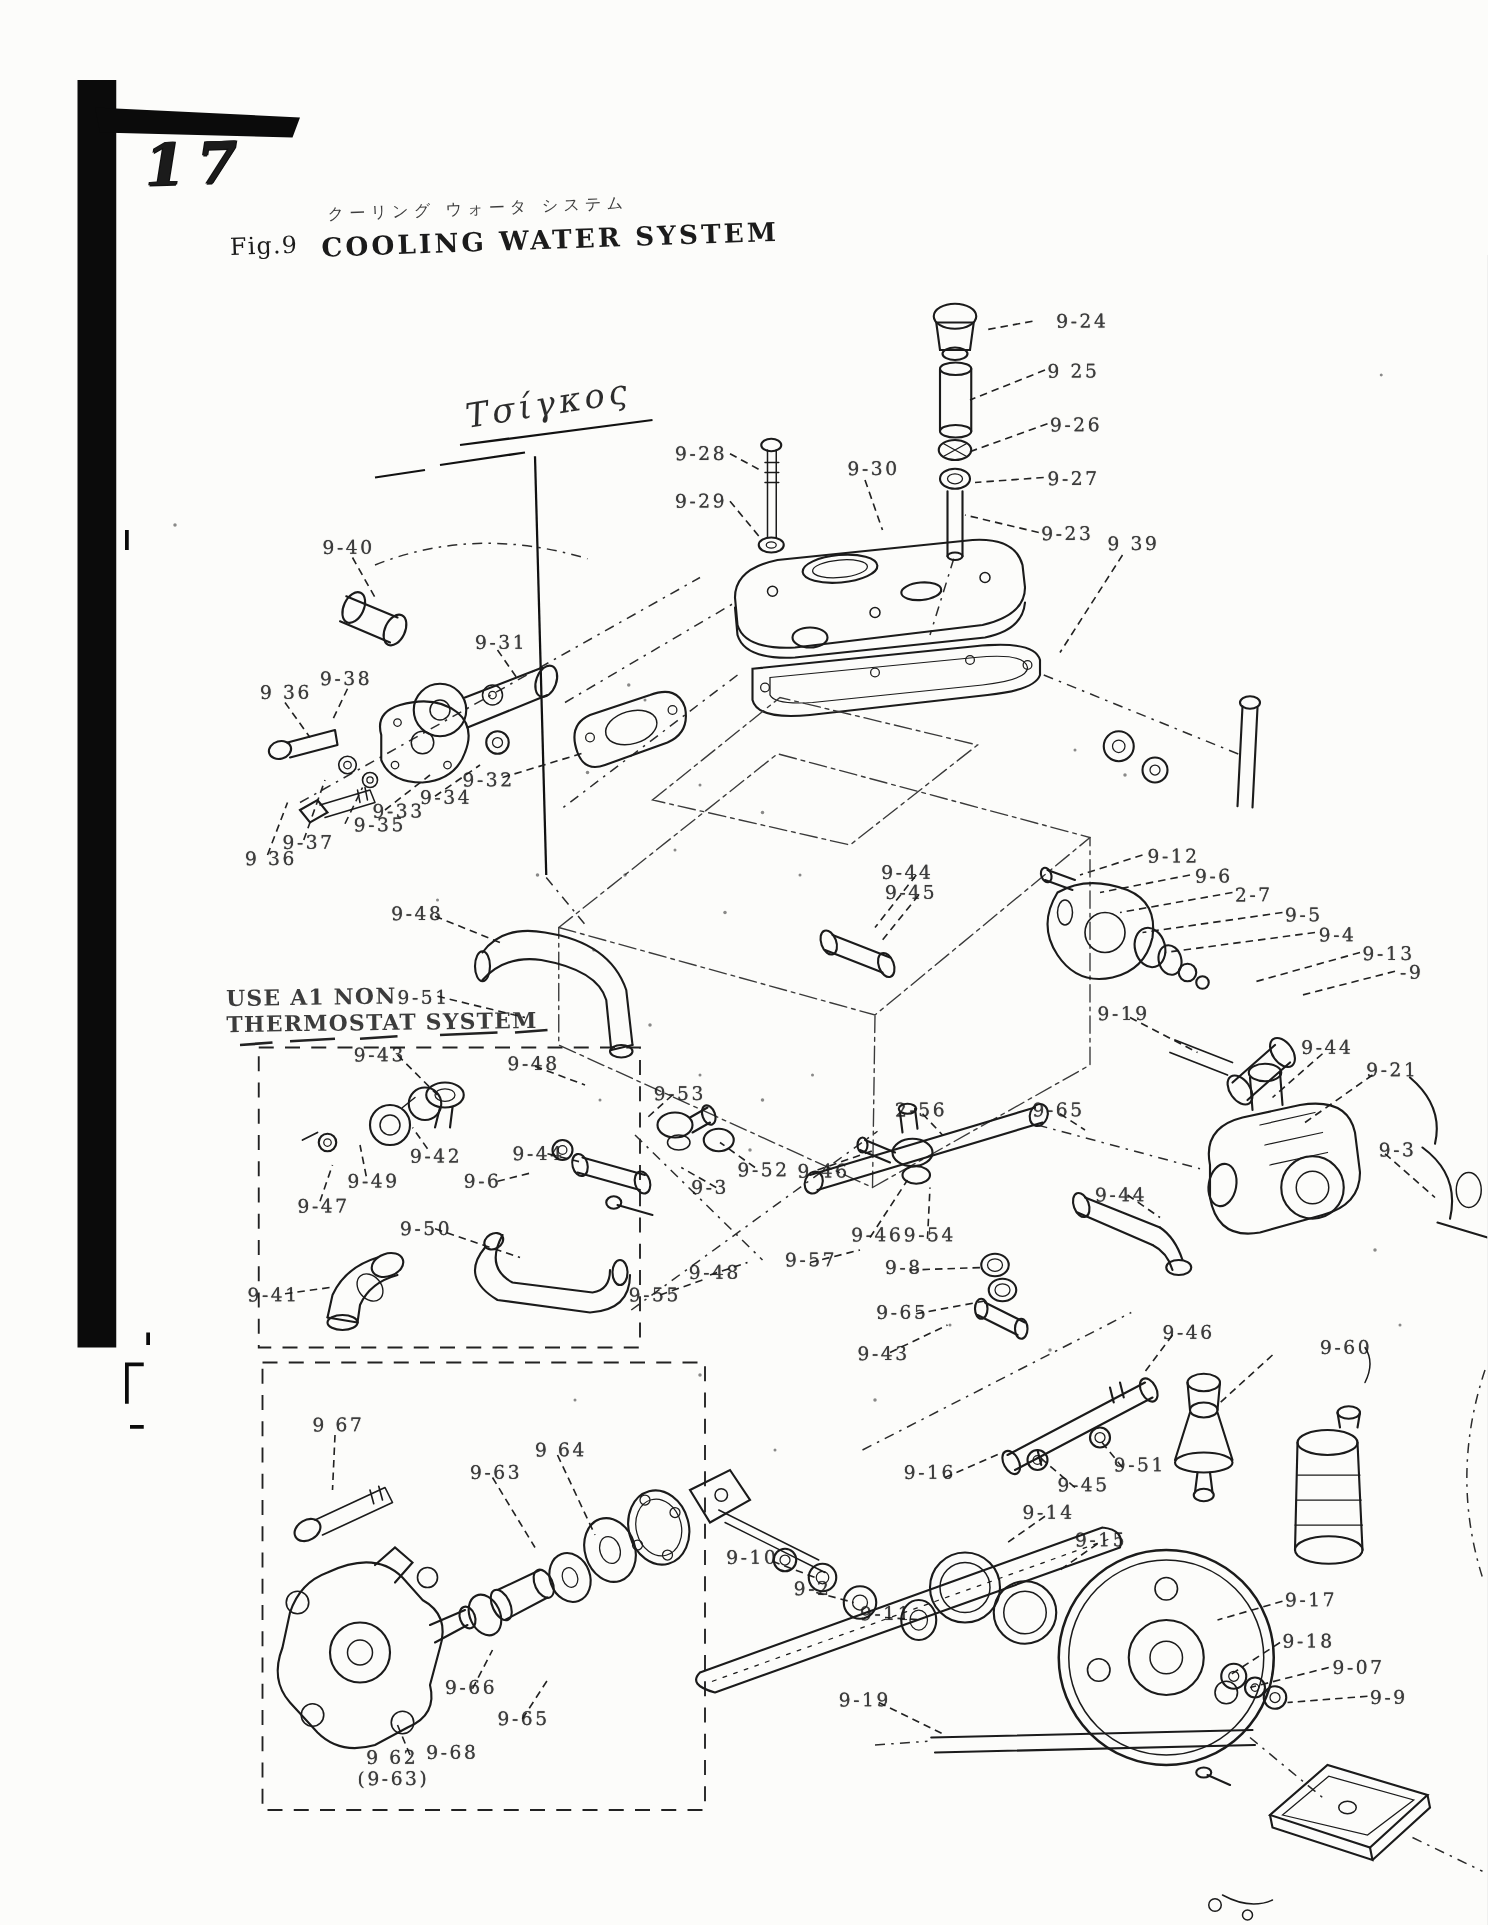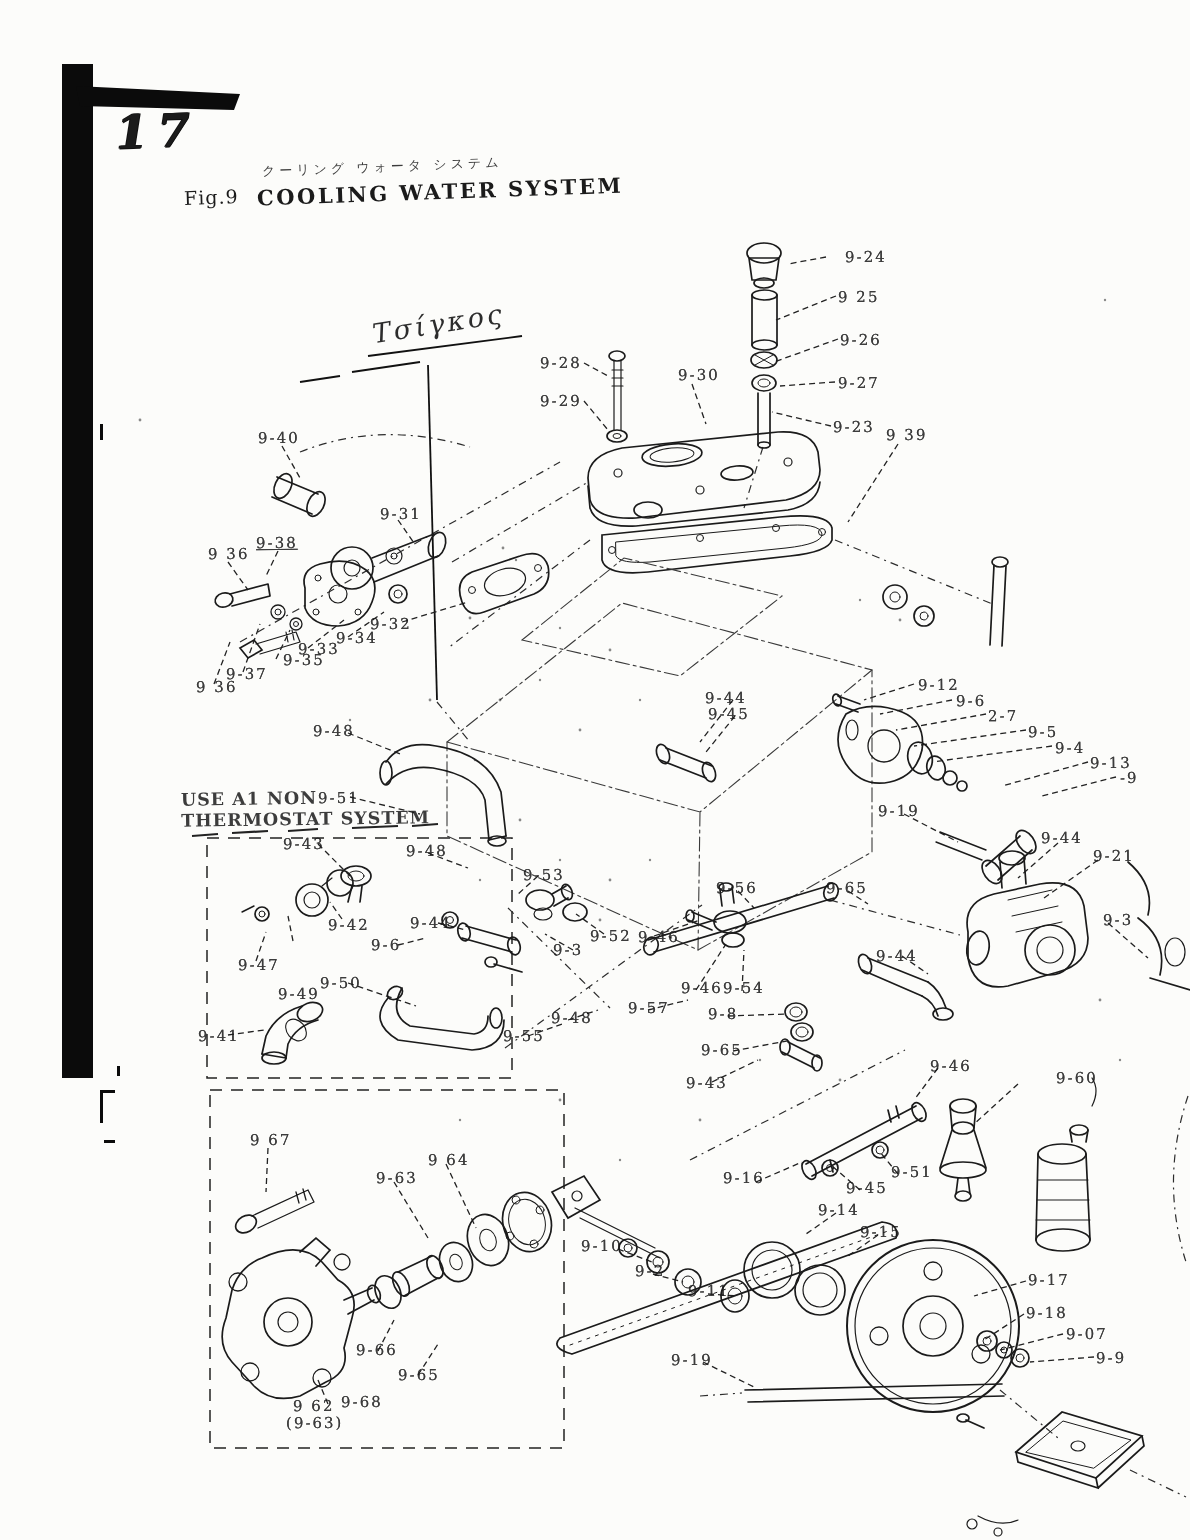--- a/index.html
+++ b/index.html
@@ -499,21 +499,21 @@
       <div class="plabel" style="left: 838px; top: 288px;">9  25</div>
       <div class="plabel" style="left: 840px; top: 331px;">9-26</div>
       <div class="plabel" style="left: 838px; top: 374px;">9-27</div>
       <div class="plabel" style="left: 833px; top: 418px;">9-23</div>
       <div class="plabel" style="left: 886px; top: 426px;">9  39</div>
       <div class="plabel" style="left: 540px; top: 354px;">9-28</div>
       <div class="plabel" style="left: 678px; top: 366px;">9-30</div>
       <div class="plabel" style="left: 540px; top: 392px;">9-29</div>
       <div class="plabel" style="left: 258px; top: 429px;">9-40</div>
       <div class="plabel" style="left: 380px; top: 505px;">9-31</div>
-      <div class="plabel" style="left: 256px; top: 534px; text-decoration: underline;">9-38</div>
+      <div class="plabel" style="left: 256px; top: 534px;">9-38</div>
       <div class="plabel" style="left: 208px; top: 545px;">9 36</div>
       <div class="plabel" style="left: 370px; top: 615px;">9-32</div>
       <div class="plabel" style="left: 336px; top: 629px;">9-34</div>
       <div class="plabel" style="left: 298px; top: 640px;">9-33</div>
       <div class="plabel" style="left: 246px; top: 651px; margin-left: 37px;">9-35</div>
       <div class="plabel" style="left: 226px; top: 665px;">9-37</div>
       <div class="plabel" style="left: 196px; top: 678px;">9 36</div>
       <div class="plabel" style="left: 705px; top: 689px;">9-44</div>
       <div class="plabel" style="left: 708px; top: 705px;">9-45</div>
       <div class="plabel" style="left: 918px; top: 676px;">9-12</div>
@@ -521,32 +521,32 @@
       <div class="plabel" style="left: 988px; top: 707px;">2-7</div>
       <div class="plabel" style="left: 1028px; top: 723px;">9-5</div>
       <div class="plabel" style="left: 1055px; top: 739px;">9-4</div>
       <div class="plabel" style="left: 1090px; top: 754px;">9-13</div>
       <div class="plabel" style="left: 1120px; top: 769px;">-9</div>
       <div class="plabel" style="left: 878px; top: 802px;">9-19</div>
       <div class="plabel" style="left: 313px; top: 722px;">9-48</div>
       <div class="plabel" style="left: 318px; top: 789px;">9-51</div>
       <div class="plabel" style="left: 283px; top: 835px;">9-43</div>
       <div class="plabel" style="left: 328px; top: 916px;">9-42</div>
-      <div class="plabel" style="left: 278px; top: 985px;">9-49</div>
+      <div class="plabel" style="left: 278px; top: 936px;">9-49</div>
       <div class="plabel" style="left: 238px; top: 956px;">9-47</div>
       <div class="plabel" style="left: 320px; top: 974px;">9-50</div>
       <div class="plabel" style="left: 198px; top: 1027px;">9-41</div>
       <div class="plabel" style="left: 406px; top: 842px;">9-48</div>
       <div class="plabel" style="left: 523px; top: 866px;">9-53</div>
       <div class="plabel" style="left: 410px; top: 914px;">9-44</div>
       <div class="plabel" style="left: 371px; top: 936px;">9-6</div>
       <div class="plabel" style="left: 553px; top: 941px;">9-3</div>
       <div class="plabel" style="left: 590px; top: 927px;">9-52</div>
       <div class="plabel" style="left: 638px; top: 928px;">9-46</div>
-      <div class="plabel" style="left: 716px; top: 879px;">9-56</div>
+      <div class="plabel" style="left: 716px; top: 879px;">2-56</div>
       <div class="plabel" style="left: 826px; top: 879px;">9-65</div>
       <div class="plabel" style="left: 876px; top: 947px;">9-44</div>
       <div class="plabel" style="left: 1041px; top: 829px;">9-44</div>
       <div class="plabel" style="left: 1093px; top: 847px;">9-21</div>
       <div class="plabel" style="left: 1103px; top: 911px;">9-3</div>
       <div class="plabel" style="left: 681px; top: 979px;">9-46</div>
       <div class="plabel" style="left: 723px; top: 979px;">9-54</div>
       <div class="plabel" style="left: 708px; top: 1005px;">9-8</div>
       <div class="plabel" style="left: 628px; top: 999px;">9-57</div>
       <div class="plabel" style="left: 551px; top: 1009px;">9-48</div>

